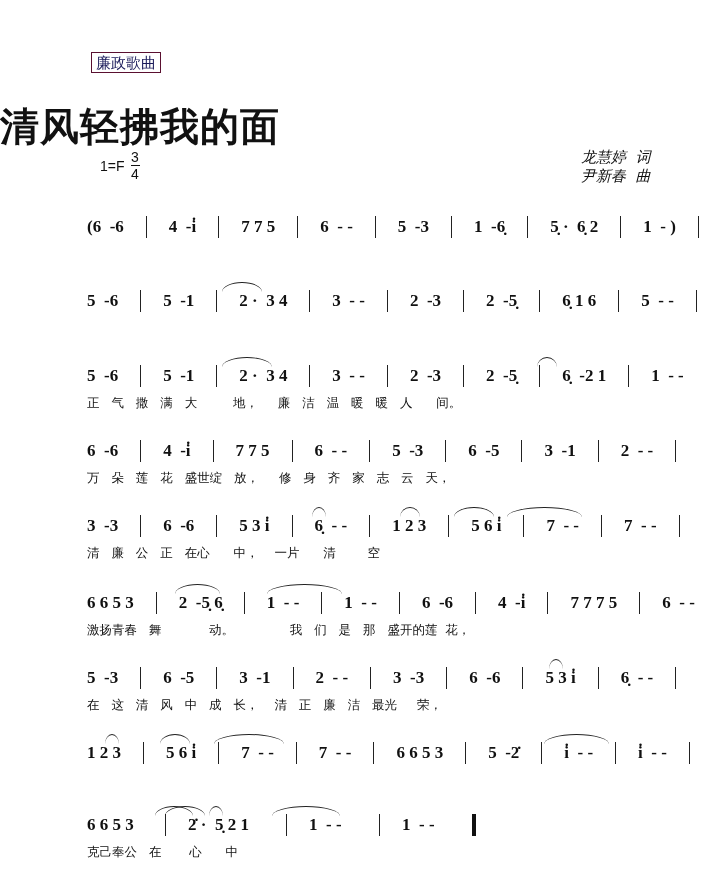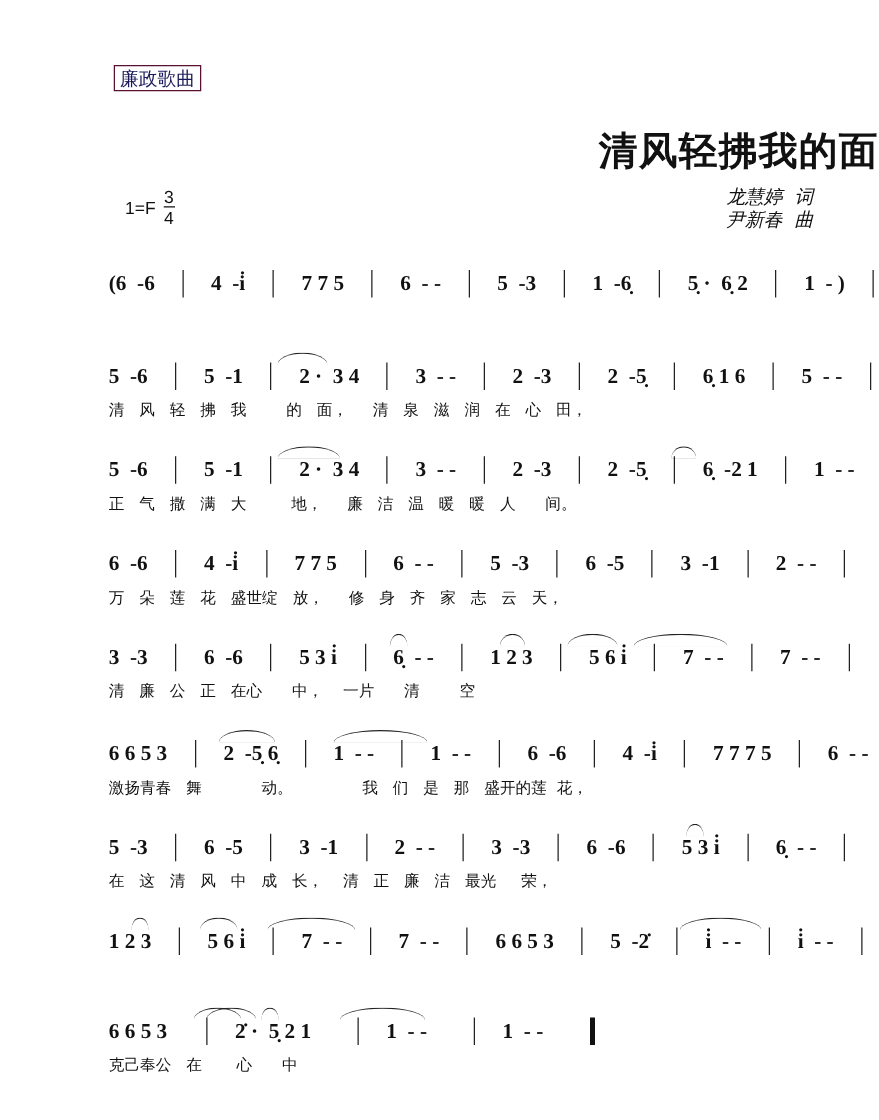--- a/index.html
+++ b/index.html
@@ -1,18 +1,18 @@
 <!DOCTYPE html>
 <html><head>
 <meta charset="utf-8">
 <style>
   html, body { margin: 0; padding: 0; background: #ffffff; }
   body { width: 703px; height: 896px; position: relative; overflow: hidden; font-family: "DejaVu Serif", serif; color: #111; }
   .tag { position: absolute; left: 91px; top: 52px; border: 1px solid #5a1030; padding: 1px 4px 0 4px; font-size: 15px; color: #1a1a5a; font-family: "DejaVu Serif", serif; line-height: 18px; }
-  .title { position: absolute; left: 0; width: 703px; top: 100px; text-align: right; font-size: 31px; font-weight: bold; letter-spacing: 1px; font-family: "DejaVu Sans", sans-serif; }
+  .title { position: absolute; left: 0; width: 703px; top: 100px; text-align: left; font-size: 39px; font-weight: bold; letter-spacing: 1px; font-family: "DejaVu Sans", sans-serif; }
   .key { position: absolute; left: 100px; top: 150px; font-family: "Liberation Sans", sans-serif; font-size: 14px; display: flex; align-items: center; }
   .frac { display: inline-flex; flex-direction: column; align-items: center; margin-left: 6px; font-size: 14px; line-height: 14px; }
   .frac .bar { width: 9px; height: 1px; background: #111; margin: 1px 0; }
   .credits { position: absolute; left: 553px; top: 148px; font-size: 15px; line-height: 19px; font-style: italic; font-family: "DejaVu Sans", sans-serif; margin-left: 28px; }
   .credits div { white-space: pre; }
 
   .line { position: absolute; left: 87px; width: 545px; }
   .notes { position: relative; height: 26px; display: flex; align-items: center; font-family: "Liberation Serif", serif; font-weight: bold; font-size: 17px; gap: 16px; }
   .bar-seg { display: flex; align-items: center; justify-content: flex-start; padding: 0 6px; box-sizing: border-box; height: 26px; white-space: pre; position: relative; }
   .bar-seg.first { padding-left: 0; }
@@ -75,21 +75,20 @@
         <span class="barline"></span>
         <span class="bar-seg" style="width: 62px;">2  -3</span>
         <span class="barline"></span>
         <span class="bar-seg" style="width: 58px;">2  -5̣</span>
         <span class="barline"></span>
         <span class="bar-seg" style="width: 62px;">6̣ 1 6</span>
         <span class="barline"></span>
         <span class="bar-seg" style="width: 52px;">5  - -</span>
         <span class="barline"></span>
       </div>
-      <div class="lyrics">清   风   轻   拂   我        的   面，     清   泉   滋   润   在   心   田，</div>
     </div>
     <div class="line" style="top: 363px;">
       <div class="notes">
         <span class="bar-seg first" style="width: 62px;">5  -6</span>
         <span class="barline"></span>
         <span class="bar-seg" style="width: 55px;">5  -1</span>
         <span class="barline"></span>
         <span class="bar-seg" style="width: 60px;">2 ·  3 4</span>
         <span class="barline"></span>
         <span class="bar-seg" style="width: 62px;">3  - -</span>

